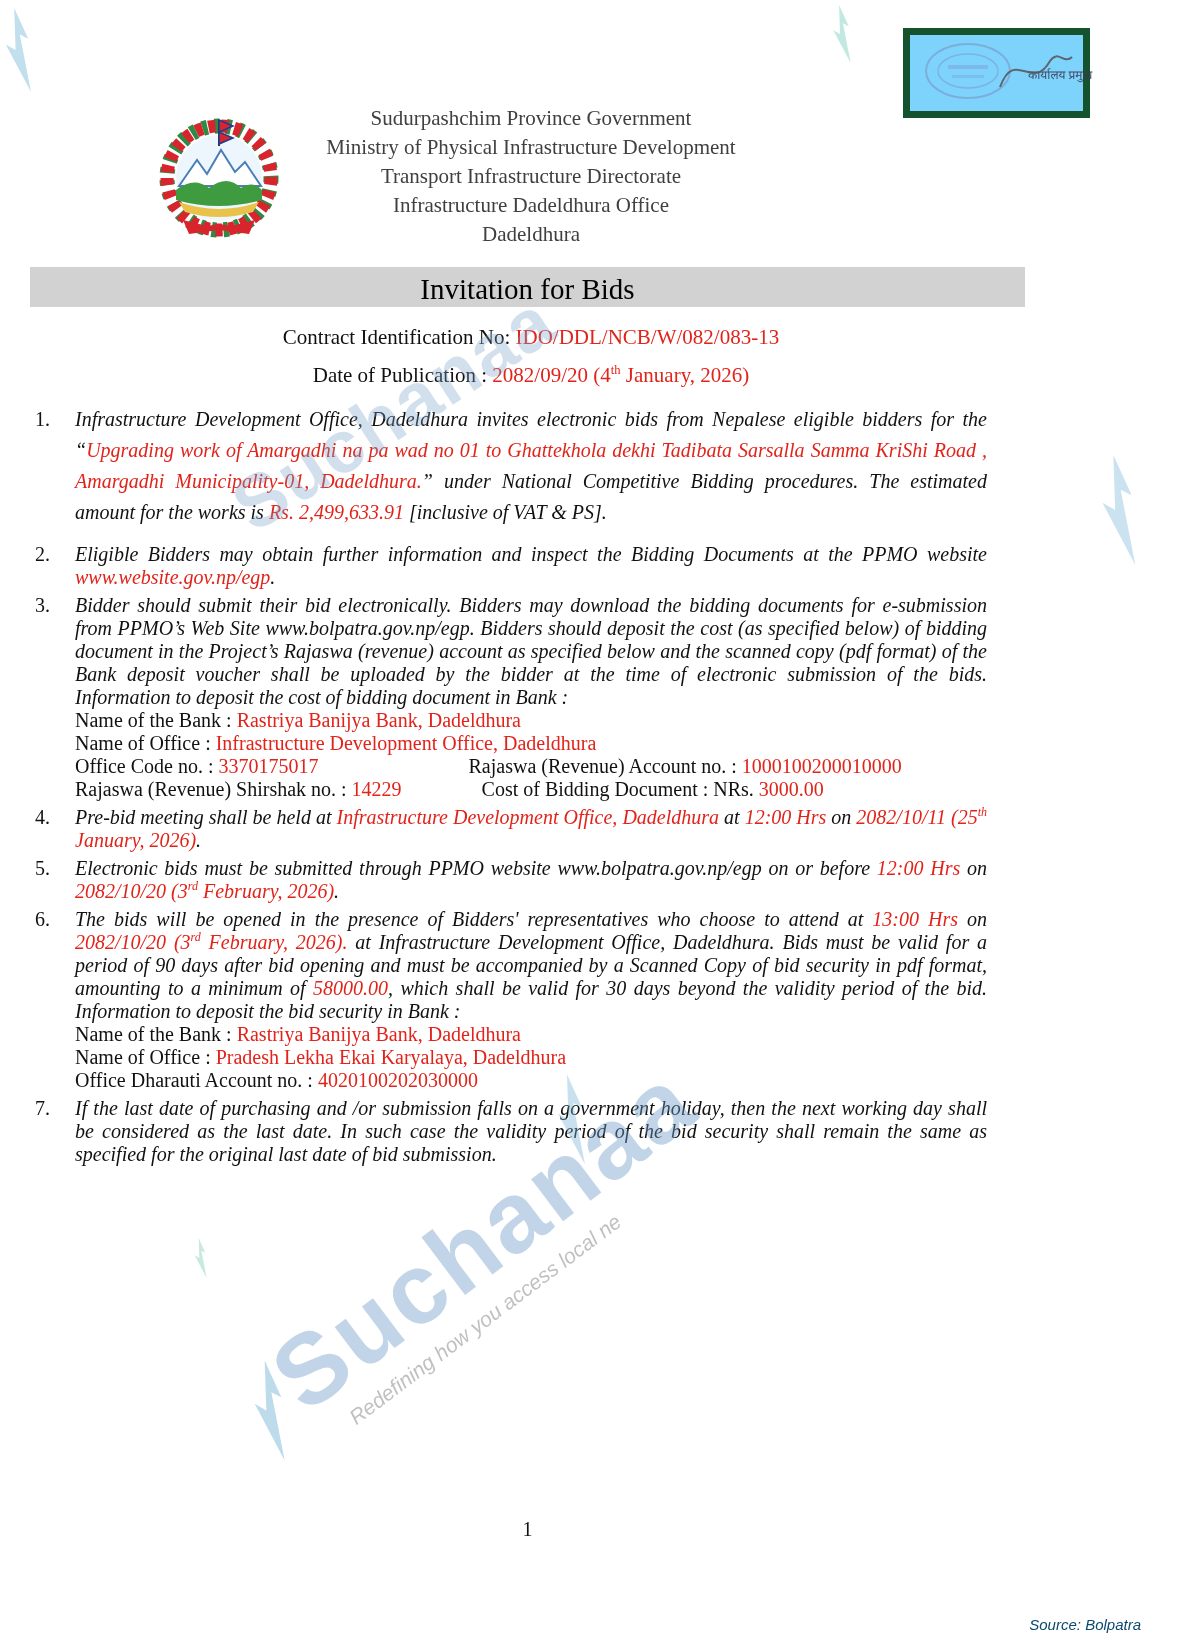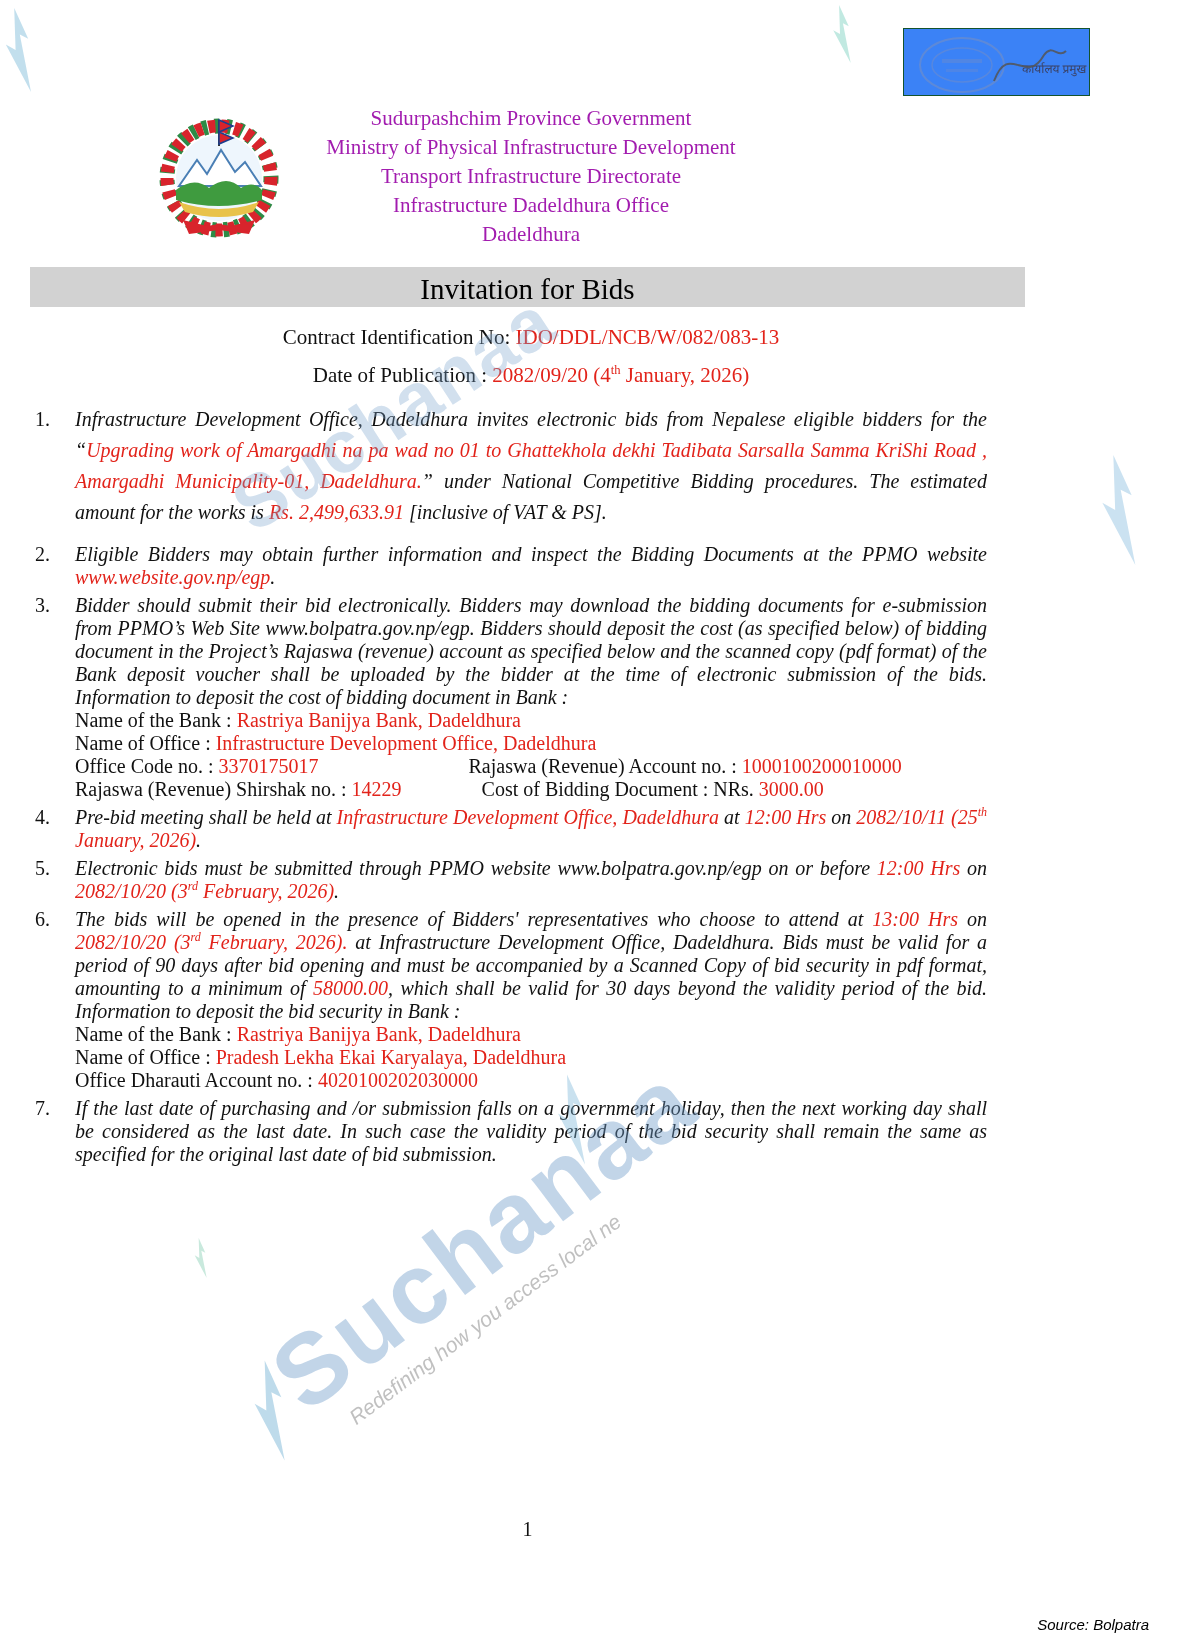--- a/index.html
+++ b/index.html
@@ -13,25 +13,25 @@
   }
   .page { position:relative; width:1181px; height:1644px; background:#fff; }
   .content { position:relative; z-index:2; padding-top:104px; }
 
   .red { color:#e2231a; }
   sup { font-size:0.6em; vertical-align:super; line-height:0; }
 
   
   .emblem { position:absolute; left:148px; top:106px; width:142px; height:132px; z-index:2; }
   .stamp-box {
-    position:absolute; left:903px; top:28px; width:187px; height:68px;
-    background:#3b82f6; border:1px solid #14532d; z-index:2;
+    position:absolute; left:903px; top:28px; width:187px; height:90px;
+    background:#7dd3fc; border:7px solid #14532d; z-index:2;
   }
   .office-header {
-    width:1062px; text-align:center; font-size:21px; line-height:29px; color:#a21caf;
+    width:1062px; text-align:center; font-size:21px; line-height:29px; color:#404040;
   }
 
   
   .title-banner {
     margin:18px 0 0 30px; width:995px; height:40px;
     background:#d2d2d2; text-align:center;
     font-size:29px; line-height:44px; color:#000;
   }
 
   .meta-line { width:1062px; text-align:center; font-size:21px; }
@@ -48,23 +48,23 @@
   .item.spaced .item-body { line-height:31px; }
   .item-body p.main { text-align:justify; margin:0;font-style:italic; }
   .item-body .subline { text-align:left; }
 
   
   .page-number {
     position:absolute; left:0; top:1518px; width:1055px;
     text-align:center; font-size:20px; z-index:2;
   }
   .source-note {
-    position:absolute; right:32px; top:1616px;
+    position:absolute; right:40px; top:1616px;
     font-family:"Liberation Sans", sans-serif; font-style:italic;
-    font-size:15px; color:#000000; z-index:2;
+    font-size:15px; color:#0c4a6e; z-index:2;
   }
 
   
   .decor-layer { position:absolute; inset:0; z-index:3; pointer-events:none; }
   .wm {
     position:absolute;
     font-family:"Liberation Sans", sans-serif;
     font-weight:bold;
     transform-origin:left center;
     white-space:nowrap;

